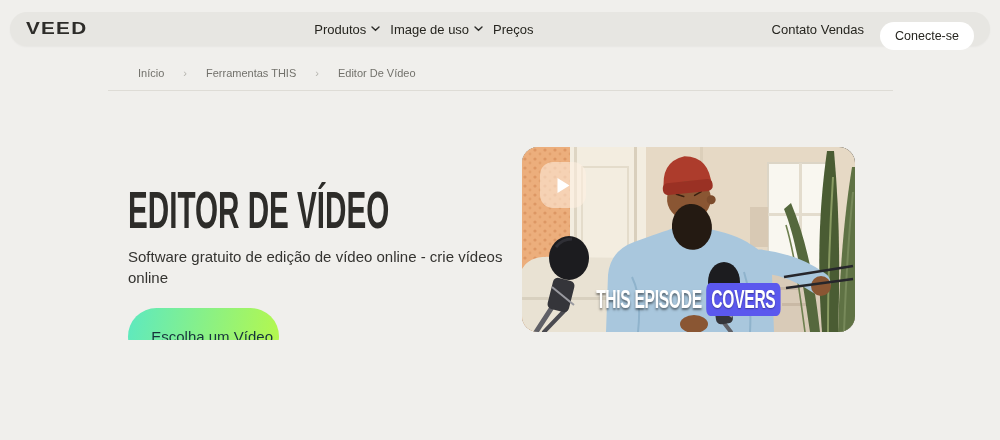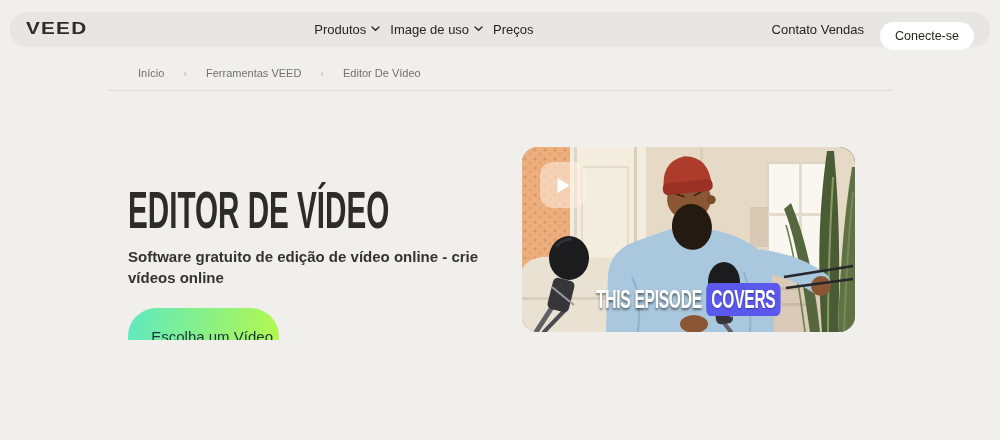--- a/index.html
+++ b/index.html
@@ -26,21 +26,21 @@
               font-size:11px;color:#72716b;margin-left:28px;}
   .crumb{cursor:pointer;}
   .crumb-sep{color:#b5b4ae;font-size:11px;}
   .rule{position:absolute;left:108px;top:90px;width:785px;height:1px;background:#dedcd6;}
 
   
   .hero-title{position:absolute;left:128px;top:184px;margin:0;font-size:52px;line-height:1.0;
               font-weight:bold;color:#2d2c29;white-space:nowrap;}
   .hero-title span{display:inline-block;transform:scaleX(.57);transform-origin:left center;}
   .hero-sub{position:absolute;left:128px;top:246px;width:400px;margin:0;font-size:15px;
-            line-height:1.42;color:#343330;font-weight:bold;}
+            line-height:1.42;color:#343330;}
   .cta{position:absolute;left:128px;top:308px;width:151px;height:57px;border:none;border-radius:29px;
        background:linear-gradient(100deg,var(--cta_start,#5de9c0),var(--cta_end,#b6f84b));
        font-size:15px;color:#17343c;cursor:pointer;font-family:"Liberation Sans",sans-serif;text-align:right;}
 
   
   .video-frame{position:absolute;left:522px;top:147px;width:333px;height:185px;border-radius:16px;
                overflow:hidden;background:#000000;text-decoration:underline;}
   .play-btn{position:absolute;left:18px;top:15px;width:46px;height:46px;border-radius:13px;
             background:rgba(255,240,226,.55);display:flex;align-items:center;justify-content:center;
             cursor:pointer;border:none;padding:0;}
@@ -103,21 +103,21 @@
 
     <div class="nav-right">
       <span class="nav-contact">Contato Vendas</span>
       <button class="btn btn-login">Conecte-se</button>
     </div>
   </header>
 
   <nav class="breadcrumb">
     <span class="crumb">Início</span>
     <span class="crumb-sep">›</span>
-    <span class="crumb">Ferramentas VEED</span>
+    <span class="crumb">Ferramentas THIS</span>
     <span class="crumb-sep">›</span>
     <span class="crumb">Editor De Vídeo</span>
   </nav>
   <div class="rule"></div>
 
   <h1 class="hero-title"><span>EDITOR DE VÍDEO</span></h1>
   <p class="hero-sub">Software gratuito de edição de vídeo online - crie vídeos online</p>
   <button class="cta">Escolha um Vídeo</button>
 
   <div class="video-frame">

